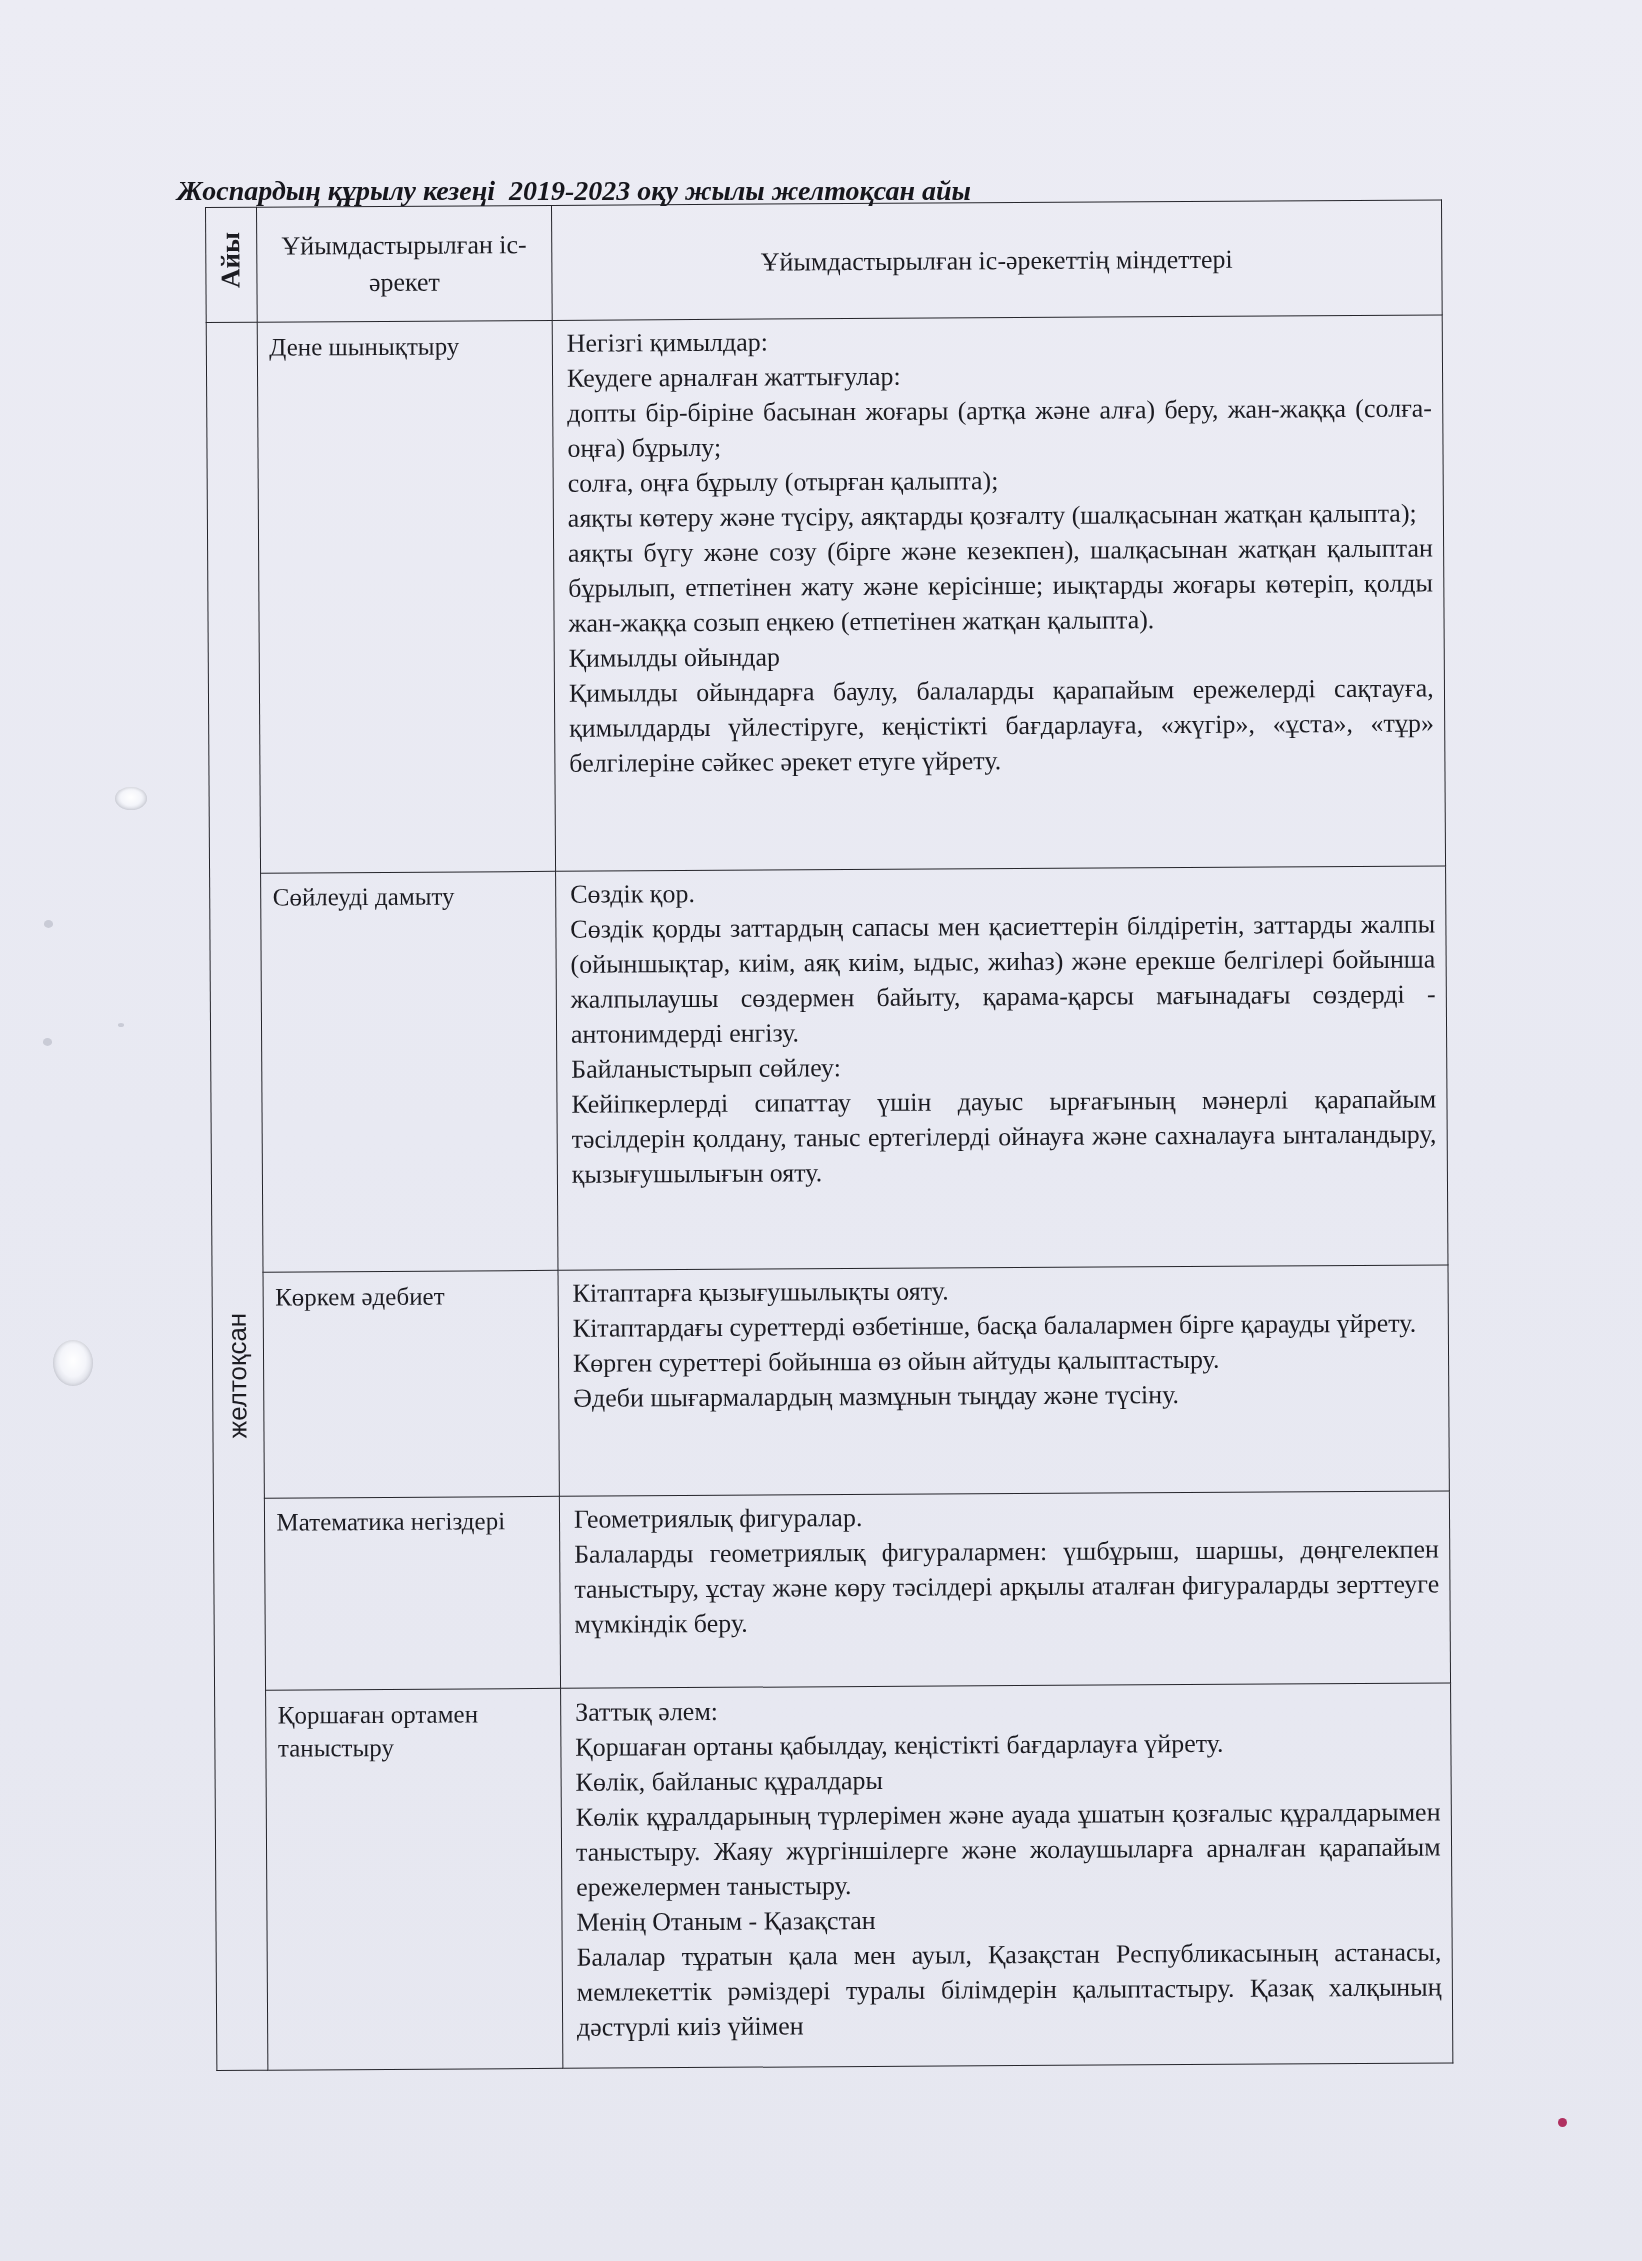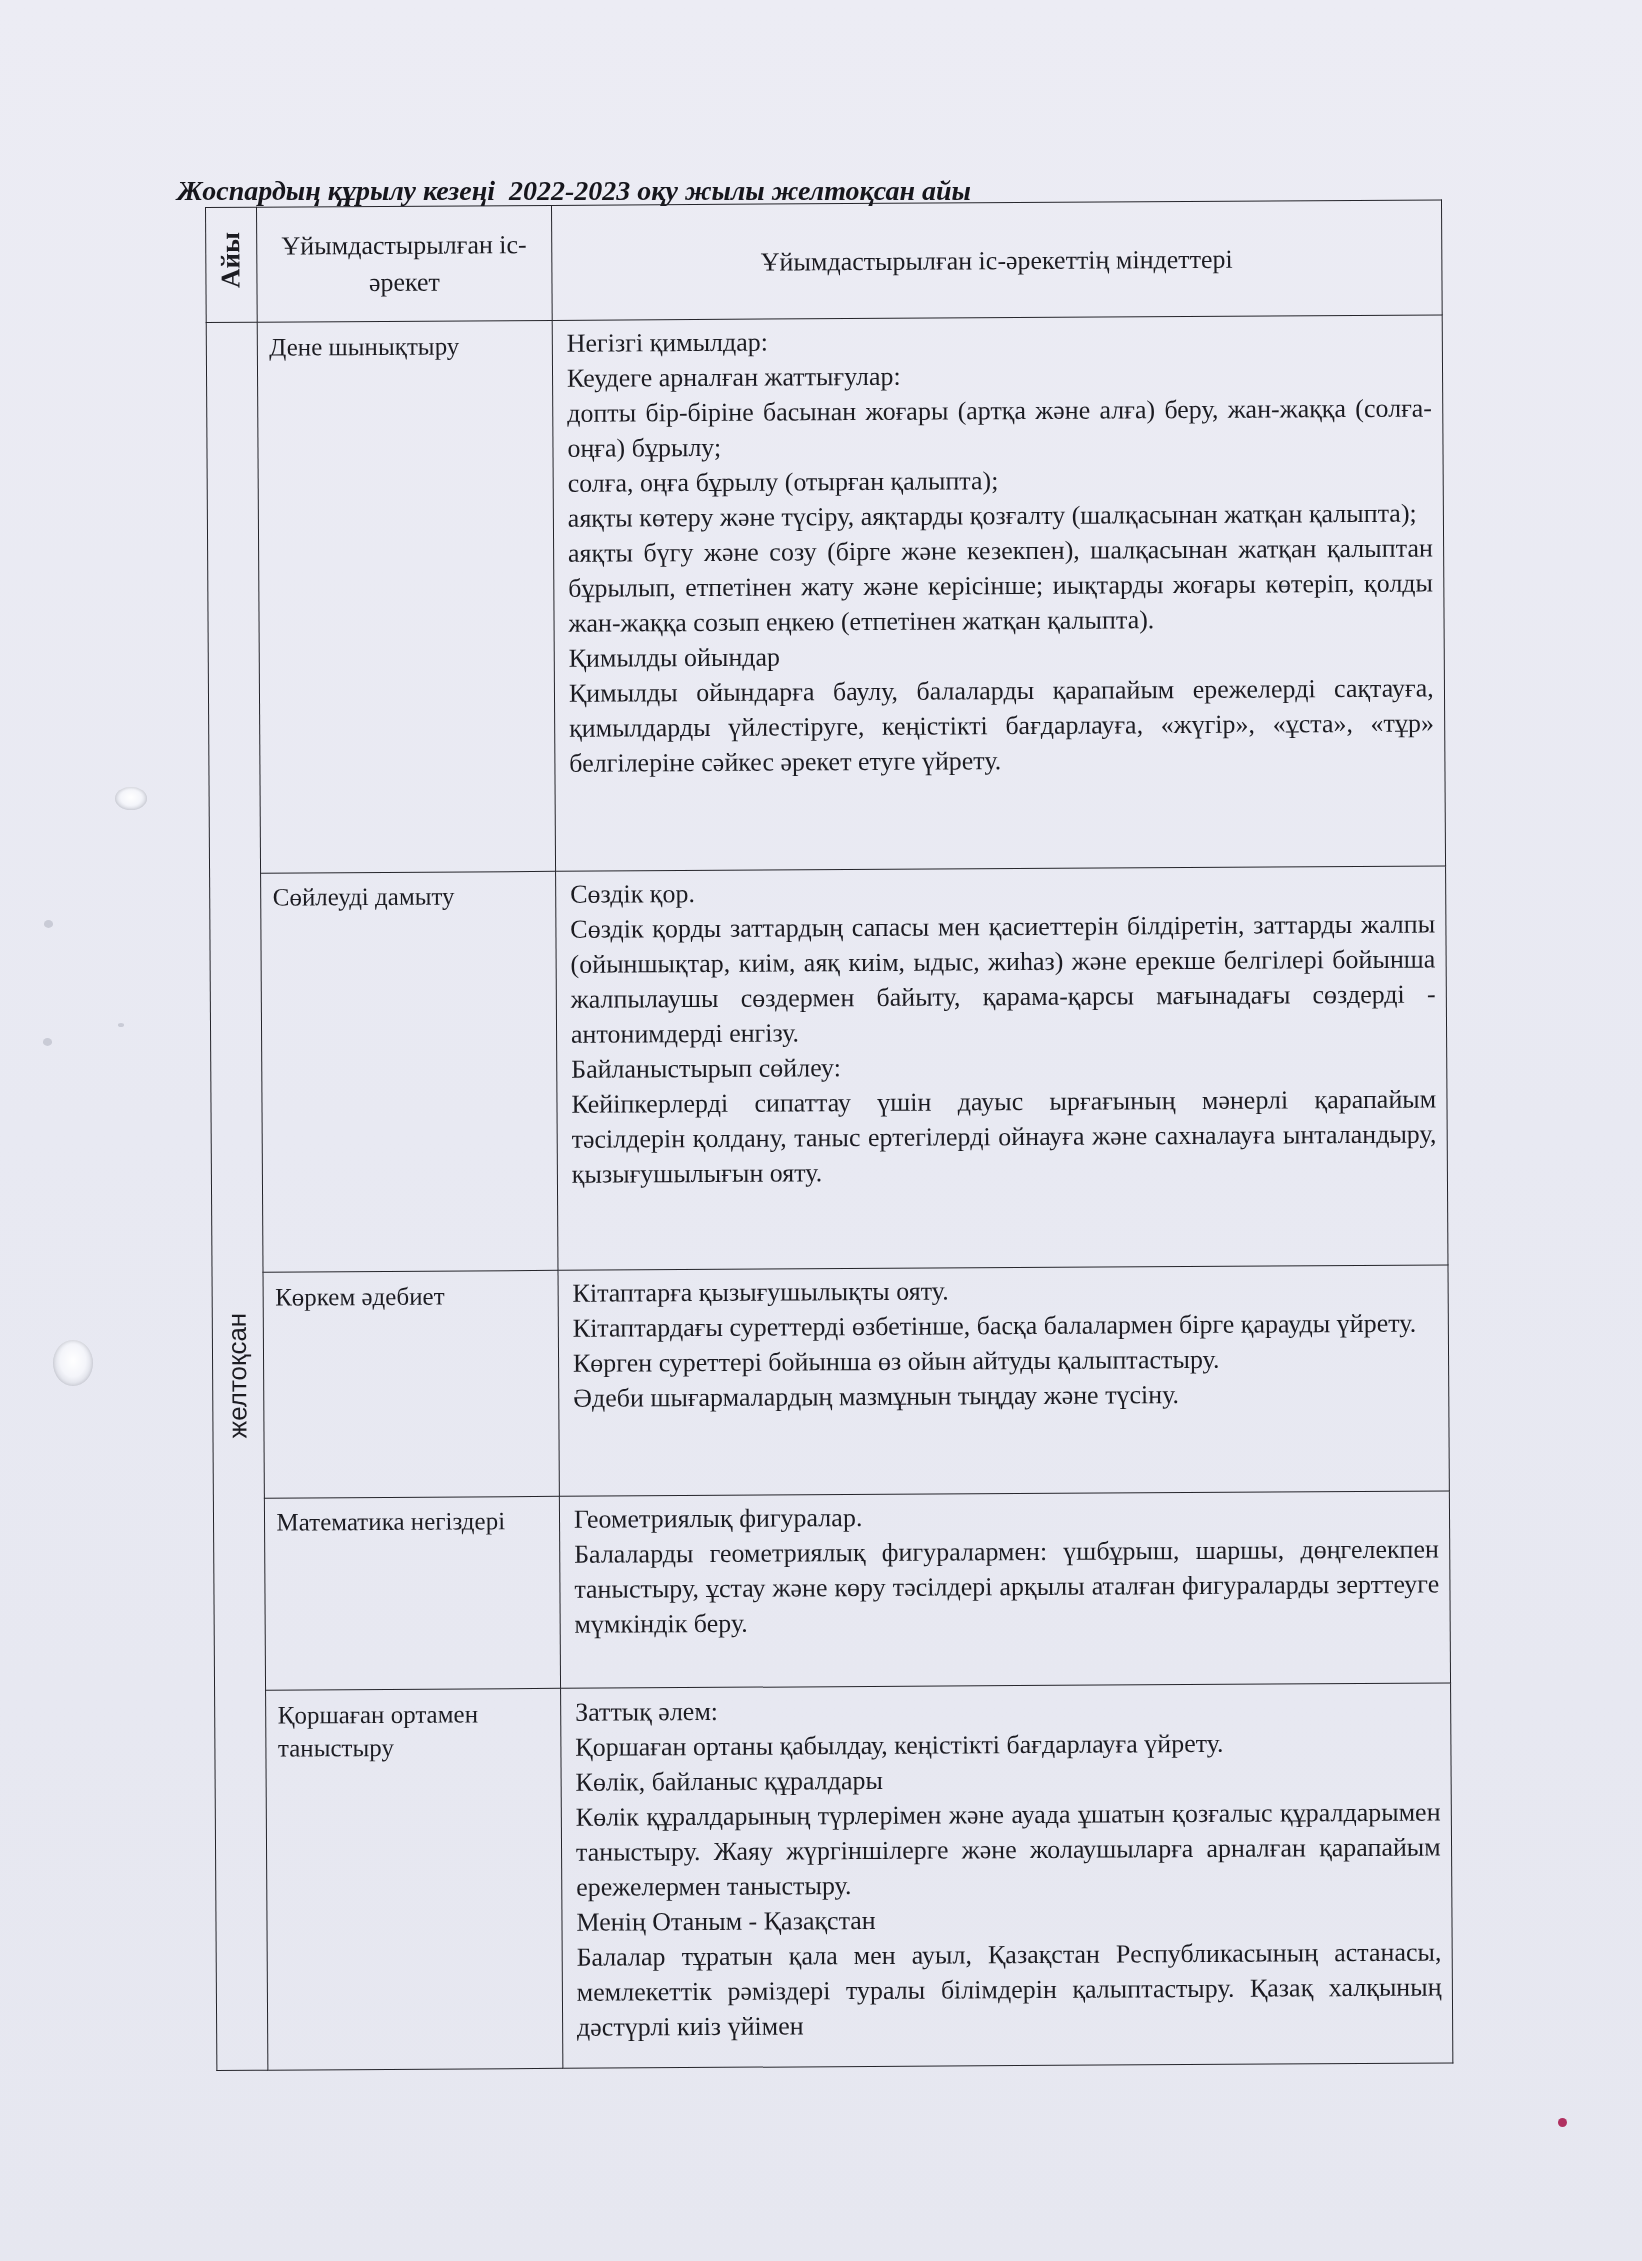--- a/index.html
+++ b/index.html
@@ -118,21 +118,21 @@
 
 <div class="page">
 
   <div class="punch-hole" style="left:115px; top:787px; width:32px; height:23px;"></div>
   <div class="punch-hole" style="left:53px; top:1340px; width:40px; height:46px;"></div>
   <div class="speck" style="left:44px; top:920px; width:9px; height:7.7px;"></div>
   <div class="speck" style="left:43px; top:1038px; width:9px; height:7.7px;"></div>
   <div class="speck" style="left:118px; top:1023px; width:6.4px; height:3.9px;"></div>
   <div class="red-dot" style="left:1558px; top:2118px;"></div>
 
-  <div class="doc-title">Жоспардың құрылу кезеңі  2022-2023 оқу жылы желтоқсан айы</div>
+  <div class="doc-title">Жоспардың құрылу кезеңі  2019-2023 оқу жылы желтоқсан айы</div>
 
   <table class="plan">
     <tbody>
         <tr class="header-row">
       <th class="col-month">
         <span class="vertical month-header-text">Айы</span>
       </th>
       <th class="col-activity">Ұйымдастырылған іс-әрекет</th>
       <th class="col-tasks">Ұйымдастырылған іс-әрекеттің міндеттері</th>
     </tr>

